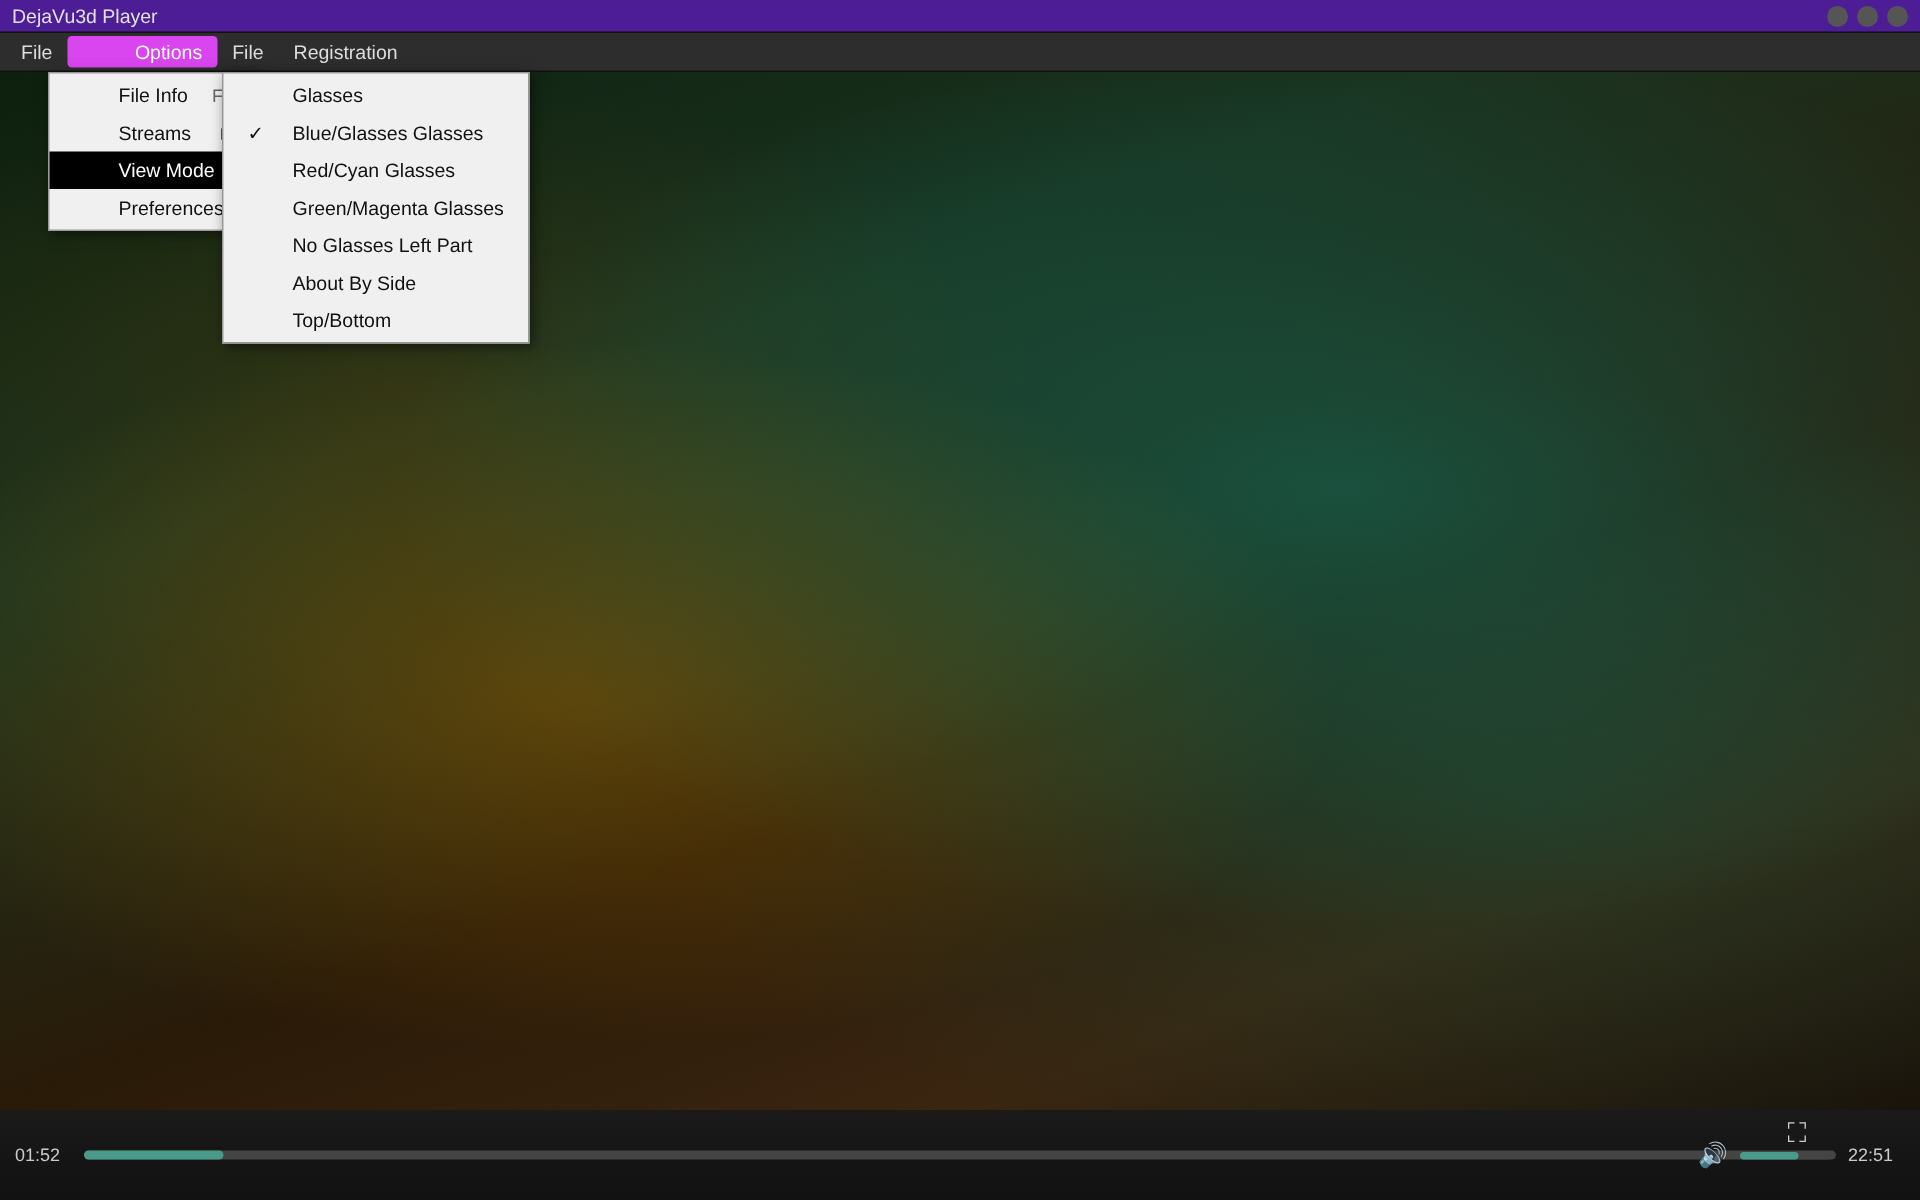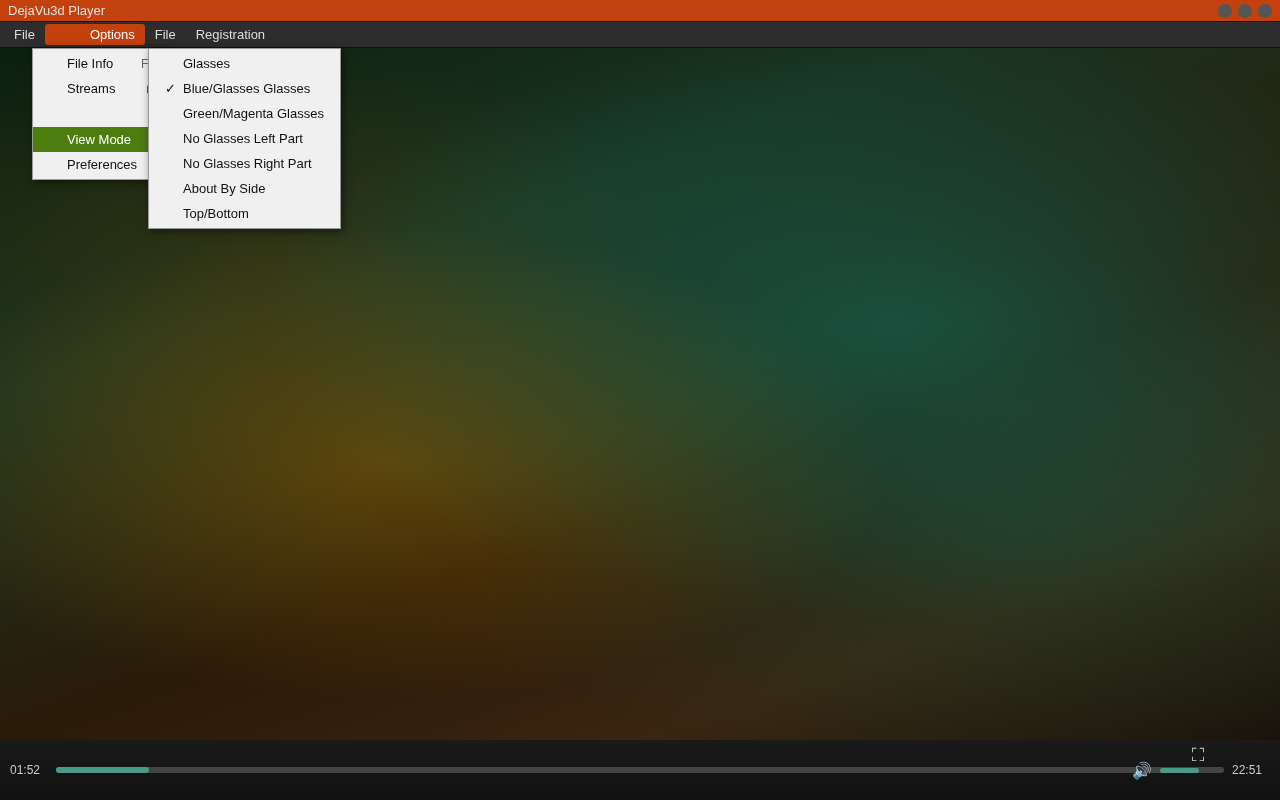--- a/index.html
+++ b/index.html
@@ -9,21 +9,21 @@
       background: #1a1a1a;
       font-family: Arial, sans-serif;
       font-size: 13px;
       color: #e0e0e0;
       overflow: hidden;
       position: relative;
     }
 
     
     #titlebar {
-      background: #c2410c;
+      background: #4c1d95;
       height: 22px;
       display: flex;
       align-items: center;
       padding: 0 8px;
       justify-content: space-between;
       border-bottom: 1px solid #111;
     }
     #titlebar-controls {
       display: flex;
       gap: 6px;
@@ -47,21 +47,21 @@
       border-bottom: 1px solid #111;
     }
     .menu-item {
       padding: 3px 10px;
       cursor: pointer;
       font-size: 13px;
       color: #ddd;
       border-radius: 3px;
     }
     .menu-item:hover, .menu-item.active {
-      background: #c2410c;
+      background: #d946ef;
       color: #fff;
       padding-left: 45px;
     }
 
     
     #video-area {
       position: absolute;
       top: 48px;
       left: 0;
       right: 0;
@@ -163,35 +163,34 @@
       padding: 2px 0;
     }
     .dropdown-item {
       padding: 5px 16px;
       cursor: pointer;
       color: #111;
       font-size: 13px;
       white-space: nowrap;
       display: flex;
       align-items: center;
-      gap: 4px;
+      gap: 16px;
     }
     .dropdown-item .check {
       width: 14px;
       font-size: 13px;
       color: #111;
     }
     .dropdown-item .arrow {
       margin-left: auto;
       font-size: 10px;
     }
     .dropdown-item.highlighted {
-      background: #4d7c0f;
+      background: #000000;
       color: #fff;
-      margin-top: 26px;
     }
     .dropdown-item.highlighted .check {
       color: #fff;
     }
 
     
     #options-dropdown {
       top: 48px;
       left: 32px;
     }
@@ -257,29 +256,29 @@
   <div class="dropdown-item">
     <span class="check">&nbsp;</span>
     <span>Glasses</span>
   </div>
   <div class="dropdown-item">
     <span class="check">✓</span>
     <span>Blue/Glasses Glasses</span>
   </div>
   <div class="dropdown-item">
     <span class="check">&nbsp;</span>
+    <span>Red/Cyan Glasses</span>
+  </div>
+  <div class="dropdown-item">
+    <span class="check">&nbsp;</span>
     <span>Green/Magenta Glasses</span>
   </div>
   <div class="dropdown-item">
     <span class="check">&nbsp;</span>
     <span>No Glasses Left Part</span>
-  </div>
-  <div class="dropdown-item">
-    <span class="check">&nbsp;</span>
-    <span>No Glasses Right Part</span>
   </div>
   <div class="dropdown-item">
     <span class="check">&nbsp;</span>
     <span>About By Side</span>
   </div>
   <div class="dropdown-item">
     <span class="check">&nbsp;</span>
     <span>Top/Bottom</span>
   </div>
 </div>

